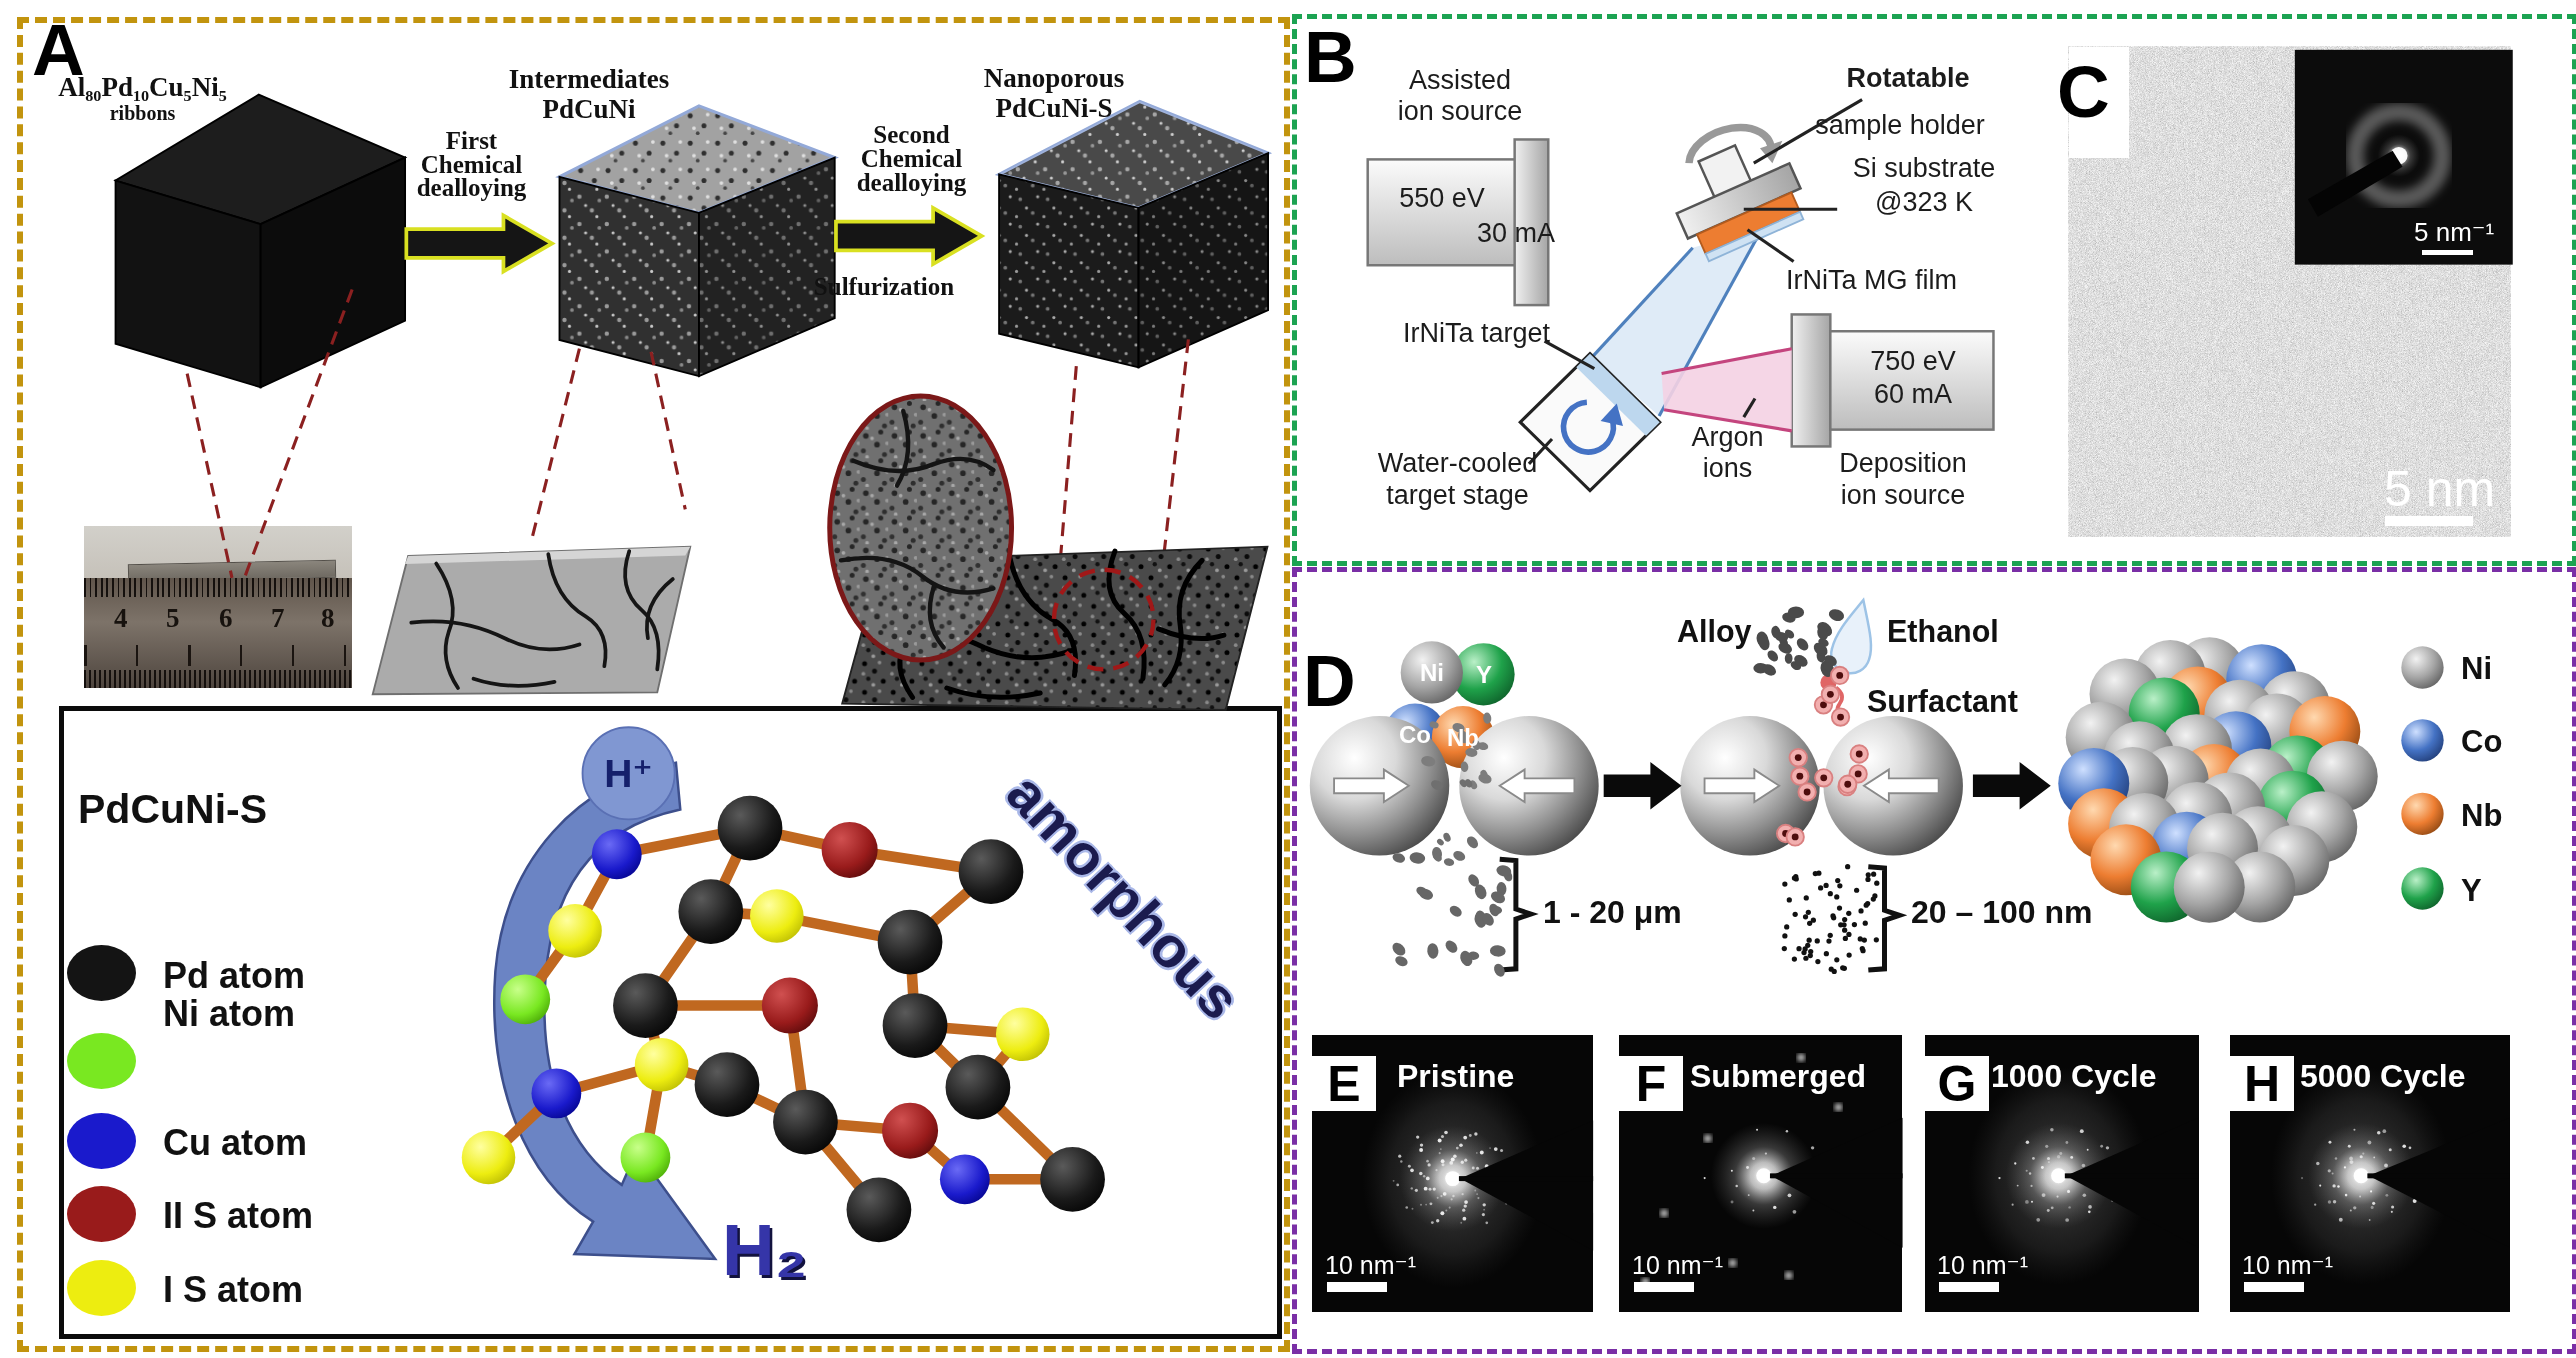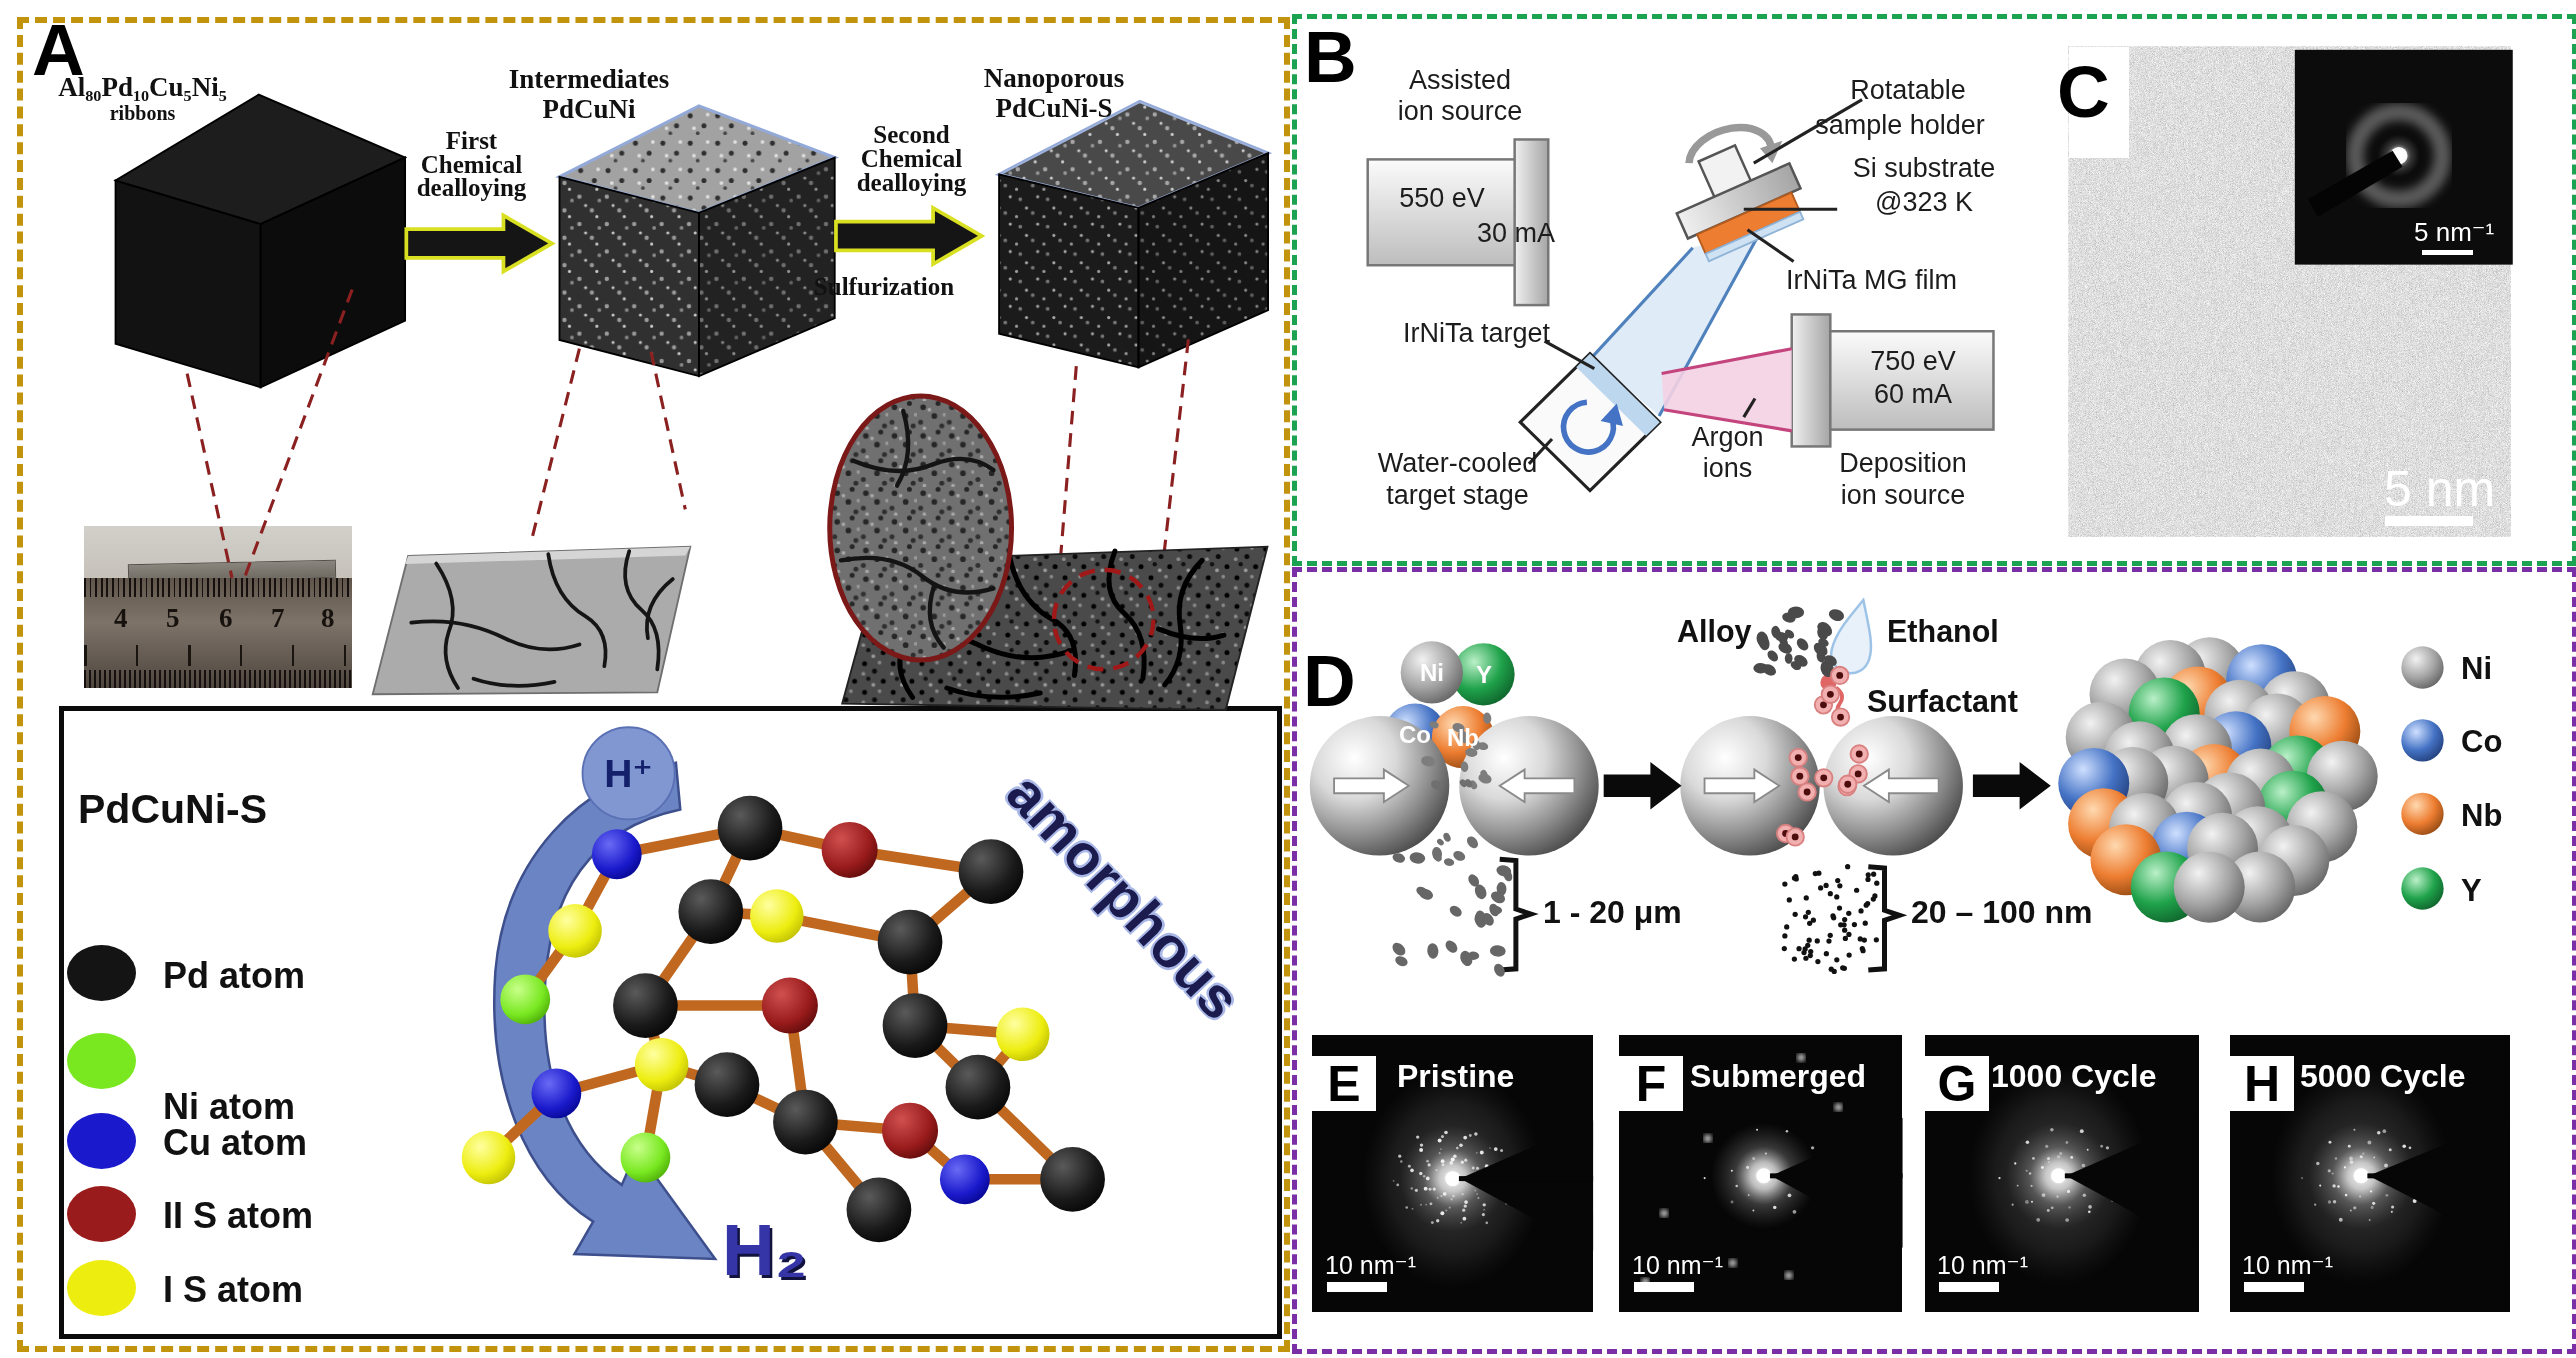--- a/index.html
+++ b/index.html
@@ -901,36 +901,36 @@
     <div class="abs serif atxt ctr" style="left:492px;top:94px;width:194px;font-size:27px;">PdCuNi</div>
     <div class="abs serif atxt ctr" style="left:833px;top:121px;width:157px;font-size:25px;">Second</div>
     <div class="abs serif atxt ctr" style="left:833px;top:145px;width:157px;font-size:25px;">Chemical</div>
     <div class="abs serif atxt ctr" style="left:833px;top:169px;width:157px;font-size:25px;">dealloying</div>
     <div class="abs serif atxt ctr" style="left:797px;top:273px;width:174px;font-size:25px;">Sulfurization</div>
     <div class="abs serif atxt ctr" style="left:958px;top:63px;width:192px;font-size:27px;">Nanoporous</div>
     <div class="abs serif atxt ctr" style="left:958px;top:93px;width:192px;font-size:27px;">PdCuNi-S</div>
 
     <div class="abs atxt" style="left:78px;top:786px;font-size:41px;">PdCuNi-S</div>
     <div class="abs atxt" style="left:163px;top:955px;font-size:36px;">Pd atom</div>
-    <div class="abs atxt" style="left:163px;top:1086px;font-size:36px;">Ni atom</div>
+    <div class="abs atxt" style="left:163px;top:993px;font-size:36px;">Ni atom</div>
     <div class="abs atxt" style="left:163px;top:1122px;font-size:36px;">Cu atom</div>
     <div class="abs atxt" style="left:163px;top:1195px;font-size:36px;">II S atom</div>
     <div class="abs atxt" style="left:163px;top:1269px;font-size:36px;">I S atom</div>
 
     <div class="abs ctr" style="left:591px;top:751px;width:75px;font-size:39px;font-weight:bold;color:#15206b;">H⁺</div>
     <div class="abs" style="left:722px;top:1208px;font-size:73px;font-weight:bold;color:var(--h2text);text-shadow:2.5px 2.5px 0 #12123e;">H₂</div>
     <div class="abs ctr" style="left:962px;top:863px;width:324px;font-size:57px;font-weight:bold;color:#1b1b4e;transform:rotate(47deg);
                 text-shadow:1.9px 1.9px 0 #aab8e8,-1.9px -1.9px 0 #aab8e8,1.9px -1.9px 0 #aab8e8,-1.9px 1.9px 0 #aab8e8;">amorphous</div>
 
     <div class="abs panel-letter" style="left:1304px;top:20px;">B</div>
     <div class="abs btxt ctr" style="left:1373px;top:65px;width:174px;">Assisted</div>
     <div class="abs btxt ctr" style="left:1373px;top:96px;width:174px;">ion source</div>
     <div class="abs btxt ctr" style="left:1378px;top:183px;width:128px;">550 eV</div>
     <div class="abs btxt ctr" style="left:1452px;top:218px;width:128px;">30 mA</div>
-    <div class="abs btxt ctr" style="left:1816px;top:75px;width:184px;">Rotatable</div>
+    <div class="abs btxt ctr" style="left:1816px;top:63px;width:184px;font-weight:bold;">Rotatable</div>
     <div class="abs btxt ctr" style="left:1794px;top:110px;width:212px;">sample holder</div>
     <div class="abs btxt ctr" style="left:1840px;top:153px;width:168px;">Si substrate</div>
     <div class="abs btxt ctr" style="left:1840px;top:187px;width:168px;">@323 K</div>
     <div class="abs btxt ctr" style="left:1772px;top:265px;width:199px;">IrNiTa MG film</div>
     <div class="abs btxt ctr" style="left:1380px;top:318px;width:193px;">IrNiTa target</div>
     <div class="abs btxt ctr" style="left:1358px;top:448px;width:199px;">Water-cooled</div>
     <div class="abs btxt ctr" style="left:1358px;top:480px;width:199px;">target stage</div>
     <div class="abs btxt ctr" style="left:1675px;top:422px;width:105px;">Argon</div>
     <div class="abs btxt ctr" style="left:1675px;top:453px;width:105px;">ions</div>
     <div class="abs btxt ctr" style="left:1849px;top:346px;width:128px;">750 eV</div>

